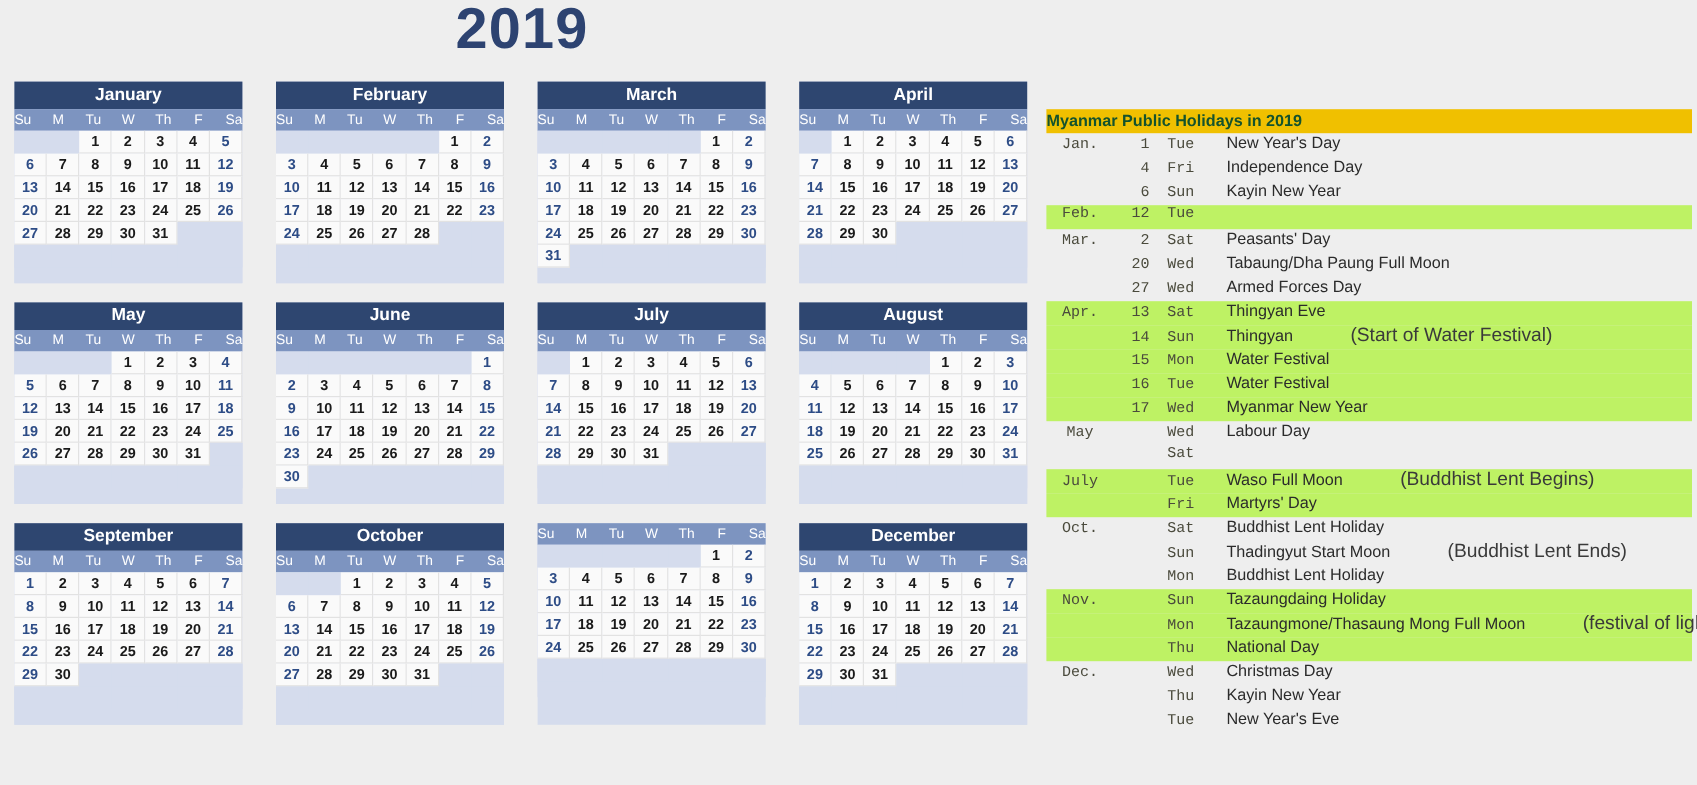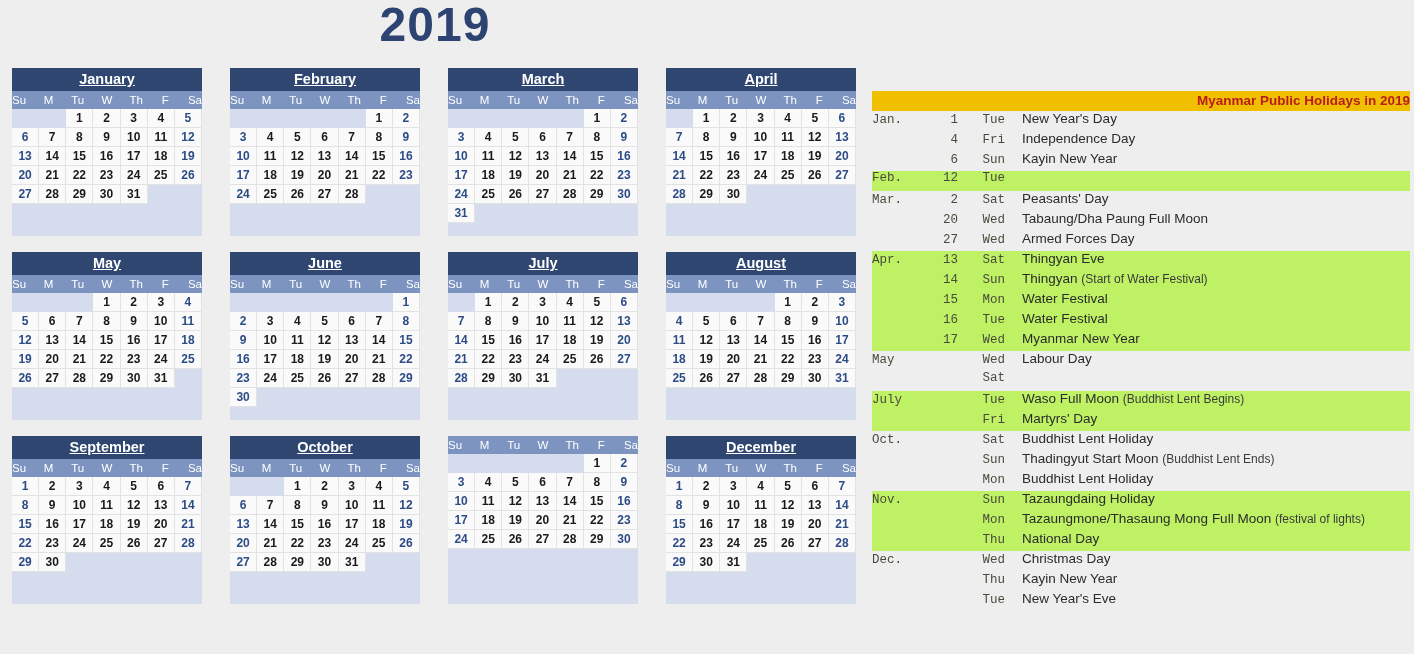--- a/index.html
+++ b/index.html
@@ -47,21 +47,20 @@
     box-sizing: border-box;
   }
   .month-name {
     background: #2e4670;
     color: #ffffff;
     font-size: 14.5px;
     font-weight: bold;
     text-align: center;
     line-height: 23px;
     height: 23px;
-    text-decoration: underline;
   }
   .dow-row {
     display: grid;
     grid-template-columns: repeat(7, 1fr);
     background: #7d94c0;
     gap: 16px;
   }
   .dow {
     color: #ffffff;
     font-size: 11.5px;
@@ -100,72 +99,73 @@
 
   
   .holidays {
     position: absolute;
     left: 872px;
     top: 91px;
     width: 538px;
   }
   .holidays-header {
     background: #f0c000;
-    color: #b91c1c;
+    color: #14532d;
     font-size: 13.5px;
     font-weight: bold;
-    text-align: right;
+    text-align: left;
     line-height: 20px;
     height: 20px;
   }
   .holiday-row {
     display: flex;
     align-items: baseline;
     height: 20px;
     font-size: 13.5px;
     color: #333333;
   }
   .holiday-row.tint {
     background: #bef264;
   }
   .h-month {
     width: 56px;
     flex: 0 0 56px;
-    text-align: left;
+    text-align: center;
     font-family: "Liberation Mono", monospace;
     font-size: 12.5px;
     color: #4a4a3c;
   }
   .h-day {
     width: 30px;
     flex: 0 0 30px;
     text-align: right;
     font-family: "Liberation Mono", monospace;
     font-size: 12.5px;
     color: #4a4a3c;
     padding-right: 5px;
   }
   .h-dow {
     width: 42px;
     flex: 0 0 42px;
-    text-align: right;
+    text-align: center;
     font-family: "Liberation Mono", monospace;
     font-size: 12.5px;
     color: #4a4a3c;
   }
   .h-name {
     flex: 1 1 auto;
     padding-left: 17px;
     font-size: 13.5px;
     color: #2b2b2b;
     white-space: nowrap;
   }
   .h-note {
-    font-size: 12px;
+    font-size: 16px;
     color: #3a3a3a;
+    margin-left: 44px;
   }
 </style>
 </head>
 <body>
 
 <div class="year-title">2019</div>
 
 <div class="calendars">
     <div class="month">
       <div class="month-name">January</div>

